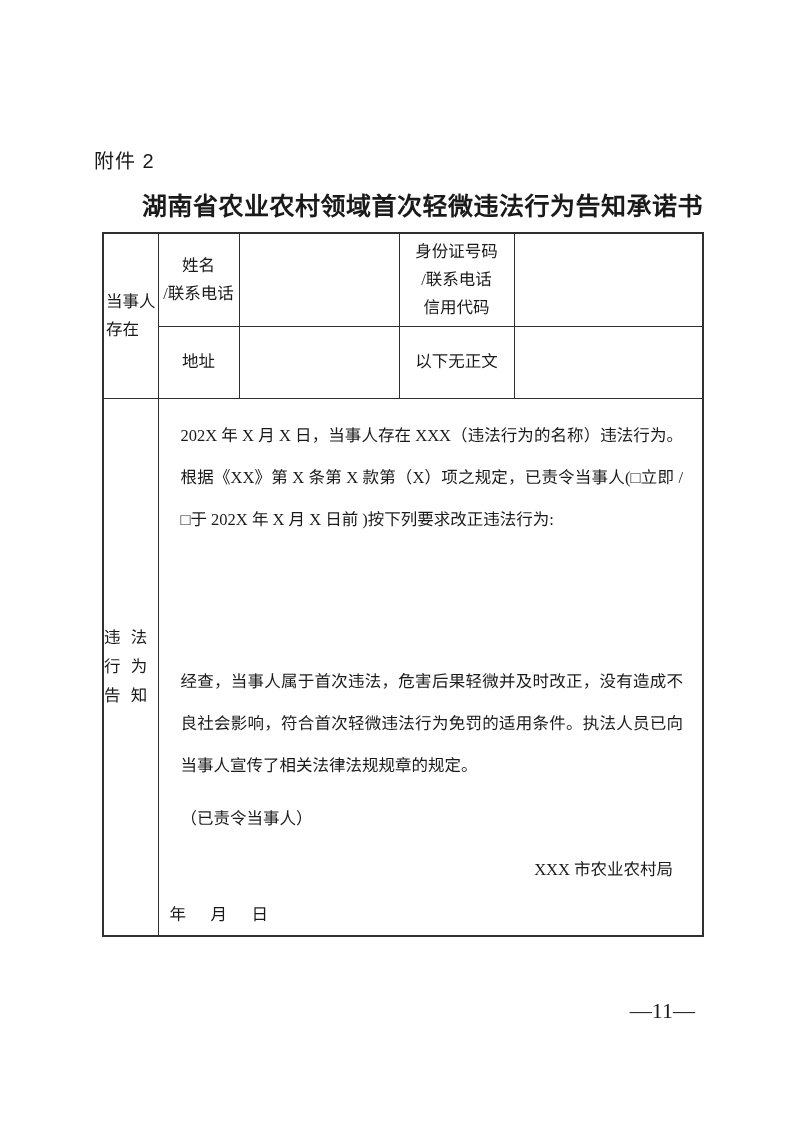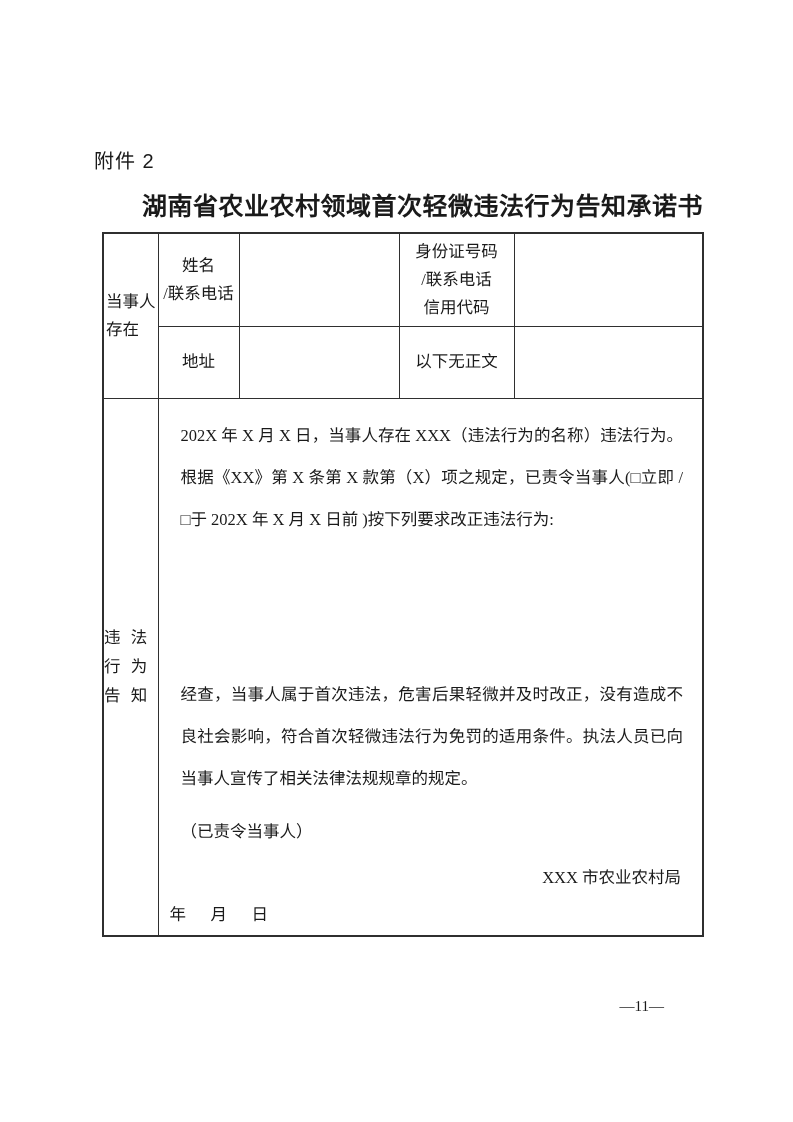--- a/index.html
+++ b/index.html
@@ -90,36 +90,36 @@
     box-sizing: border-box;
     padding: 5px 8px 6px 11px;
   }
   p.para {
     margin: 11px;
     line-height: 42px;
     text-align: justify;
     text-justify: inter-ideograph;
   }
   p.sign-line {
-    margin: 8px;
+    margin: 16px;
     line-height: 28px;
     text-align: right;
     padding-right: 5px;
   }
   p.date-line {
     margin: 0;
     line-height: 29px;
     padding-right: 40px;
     letter-spacing: 4px;
   }
   .page-number {
     position: absolute;
     top: 998px;
-    right: 118px;
-    font-size: 15px;
+    right: 87px;
+    font-size: 22px;
   }
 </style>
 </head>
 <body>
 
 <div class="page">
 
   <div class="attachment">附件 2</div>
 
   <div class="doc-title">湖南省农业农村领域首次轻微违法行为告知承诺书</div>

